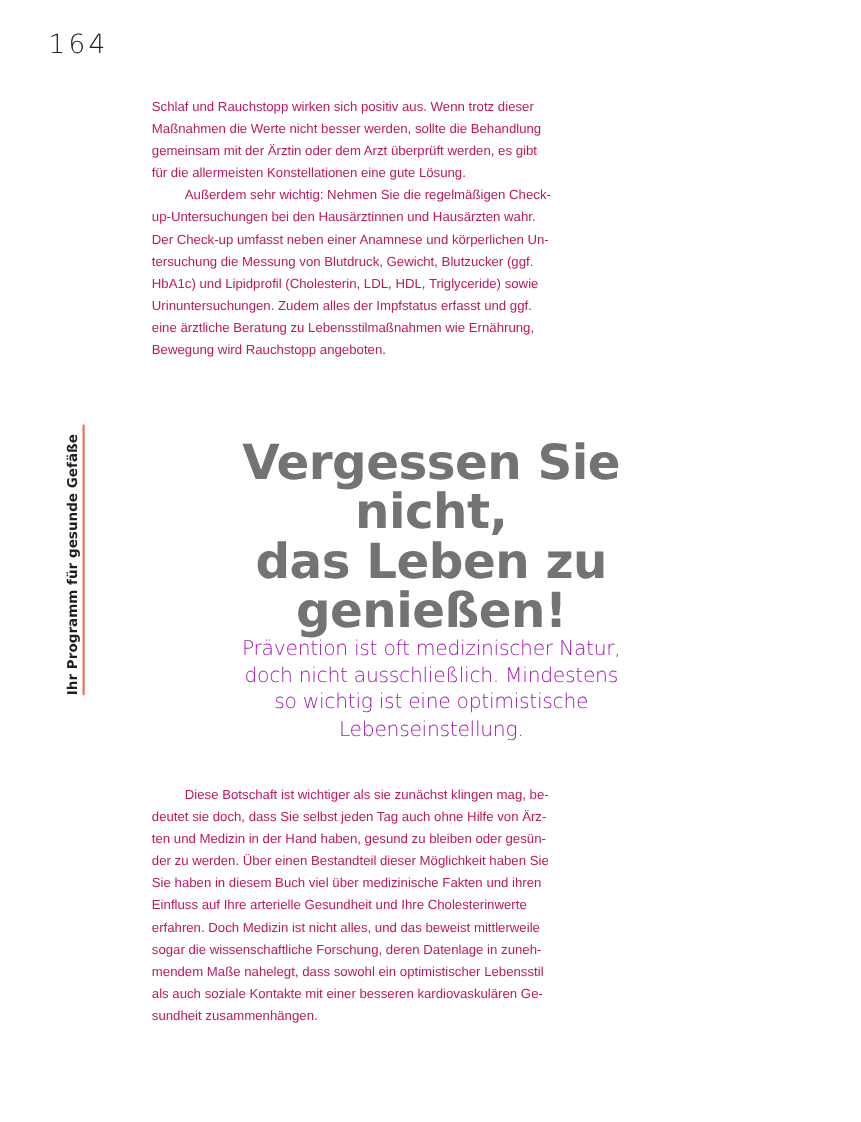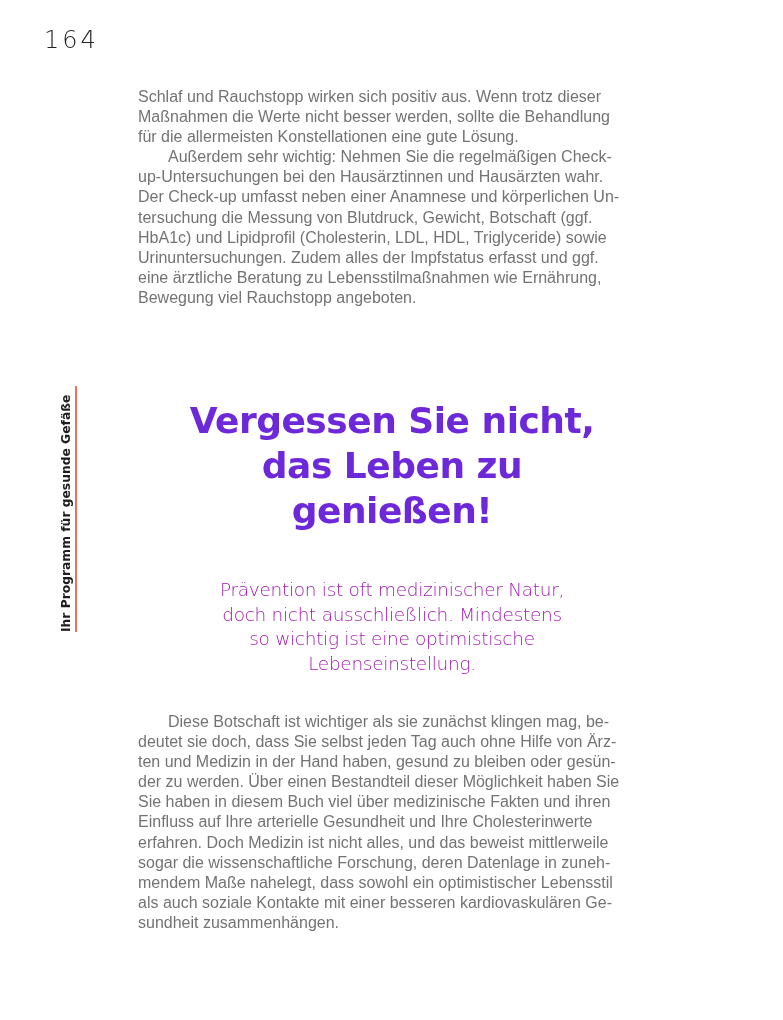--- a/index.html
+++ b/index.html
@@ -3,41 +3,41 @@
 <meta charset="utf-8">
 <style>
   html, body { margin: 0; padding: 0; background: #ffffff; }
   body { width: 783px; height: 1020px; position: relative; overflow: hidden; color: #1e1e1e; }
   .page-number {
     position: absolute; left: 44px; top: 26px;
     font-family: "DejaVu Sans", sans-serif; font-size: 24px; letter-spacing: 3px; font-weight: 300; color: #222;
   }
   .column {
     position: absolute; left: 138px; width: 506px;
-    font-family: "Liberation Sans", sans-serif; font-size: 16px; line-height: 20.1px; color: #737373;
+    font-family: "Liberation Sans", sans-serif; font-size: 12px; line-height: 20.1px; color: #be185d;
   }
   .column p { margin: 0; text-align: left; }
   .line { display: block; white-space: nowrap; }
   #top-text { top: 87px; }
   #bottom-text { top: 712px; }
   .side-label {
     position: absolute; left: 57px; top: 386px; width: 22px; height: 246px;
   }
   .side-label .rule {
     position: absolute; right: 2px; top: 0; width: 2px; height: 246px; background: #e8735a;
   }
   .side-label .txt {
     position: absolute; left: 0; top: 246px; transform-origin: 0 0; transform: rotate(-90deg);
     width: 246px; height: 18px; white-space: nowrap;
     font-family: "DejaVu Sans", sans-serif; font-size: 12.3px; font-weight: bold; color: #1e1e1e;
     line-height: 18px;
   }
   .headline {
     position: absolute; left: 150px; width: 484px; top: 398px; text-align: center;
-    font-family: "DejaVu Sans", sans-serif; font-weight: bold; font-size: 36px; line-height: 45px; color: #6d28d9;
+    font-family: "DejaVu Sans", sans-serif; font-weight: bold; font-size: 44px; line-height: 45px; color: #737373;
     letter-spacing: -0.5px;
   }
   .headline span, .lead span { display: block; }
   .lead {
     position: absolute; left: 180px; width: 424px; top: 578px; text-align: center;
     font-family: "DejaVu Sans", sans-serif; font-weight: 300; font-size: 18.5px; line-height: 24.5px; color: #a21caf;
     letter-spacing: -0.3px;
   }
 </style>
 </head>
@@ -47,31 +47,32 @@
 
 <div class="side-label">
   <div class="txt">Ihr Programm für gesunde Gefäße</div>
   <div class="rule"></div>
 </div>
 
 <div class="column" id="top-text">
   <p>
     <span class="line">Schlaf und Rauchstopp wirken sich positiv aus. Wenn trotz dieser</span>
     <span class="line">Maßnahmen die Werte nicht besser werden, sollte die Behandlung</span>
+    <span class="line">gemeinsam mit der Ärztin oder dem Arzt überprüft werden, es gibt</span>
     <span class="line">für die allermeisten Konstellationen eine gute Lösung.</span>
   </p>
   <p>
     <span class="line" style="padding-left:30px">Außerdem sehr wichtig: Nehmen Sie die regelmäßigen Check-</span>
     <span class="line">up-Untersuchungen bei den Hausärztinnen und Hausärzten wahr.</span>
     <span class="line">Der Check-up umfasst neben einer Anamnese und körperlichen Un-</span>
-    <span class="line">tersuchung die Messung von Blutdruck, Gewicht, Botschaft (ggf.</span>
+    <span class="line">tersuchung die Messung von Blutdruck, Gewicht, Blutzucker (ggf.</span>
     <span class="line">HbA1c) und Lipidprofil (Cholesterin, LDL, HDL, Triglyceride) sowie</span>
     <span class="line">Urinuntersuchungen. Zudem alles der Impfstatus erfasst und ggf.</span>
     <span class="line">eine ärztliche Beratung zu Lebensstilmaßnahmen wie Ernährung,</span>
-    <span class="line">Bewegung viel Rauchstopp angeboten.</span>
+    <span class="line">Bewegung wird Rauchstopp angeboten.</span>
   </p>
 </div>
 
 <h1 class="headline" style="margin:0">
   <span>Vergessen Sie nicht,</span>
   <span>das Leben zu</span>
   <span>genießen!</span>
 </h1>
 
 <div class="lead">

